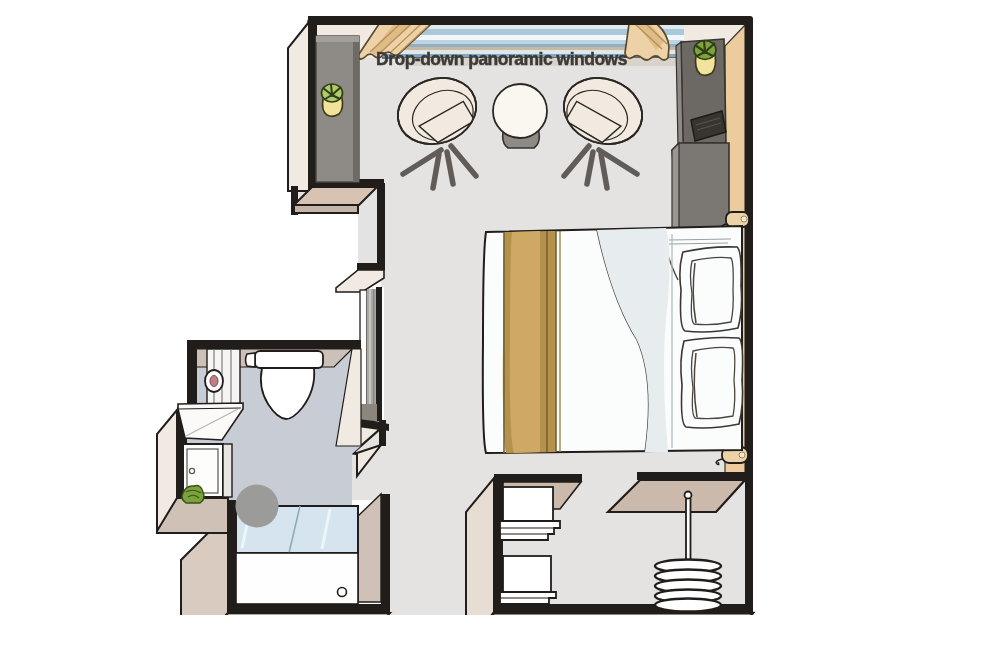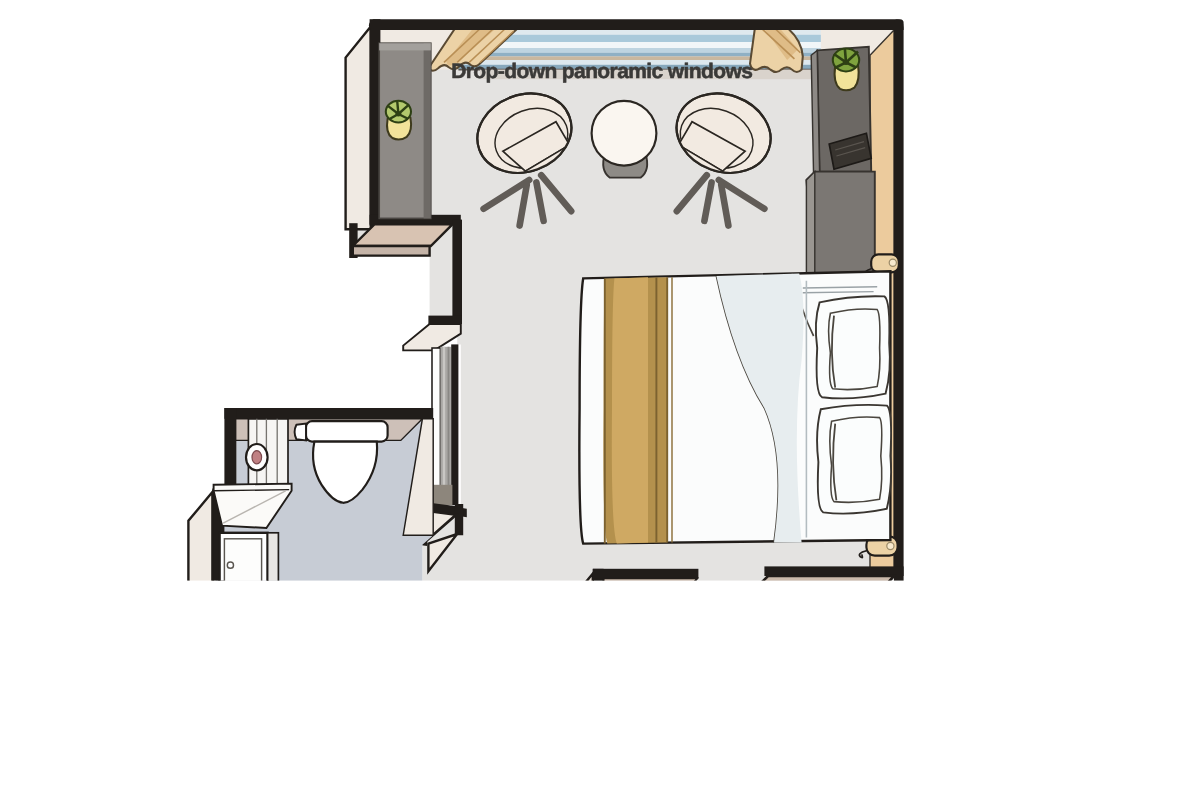--- a/index.html
+++ b/index.html
@@ -1,16 +1,16 @@
 <!DOCTYPE html>
 <html><head>
 <meta charset="utf-8">
 <style>
 html,body{margin:0;padding:0;background:#ffffff;}
-#stage{position:relative;width:998px;height:484px;background:#ffffff;overflow:hidden;
+#stage{position:relative;width:998px;height:615px;background:#ffffff;overflow:hidden;
 font-family:"Liberation Sans", sans-serif;}
 svg{position:absolute;left:0;top:0;}
 </style>
 </head>
 <body>
 <div id="stage">
 <svg width="998" height="665" viewBox="0 0 998 665">
 
 <rect x="0" y="0" width="998" height="665" fill="#ffffff"></rect>
 

